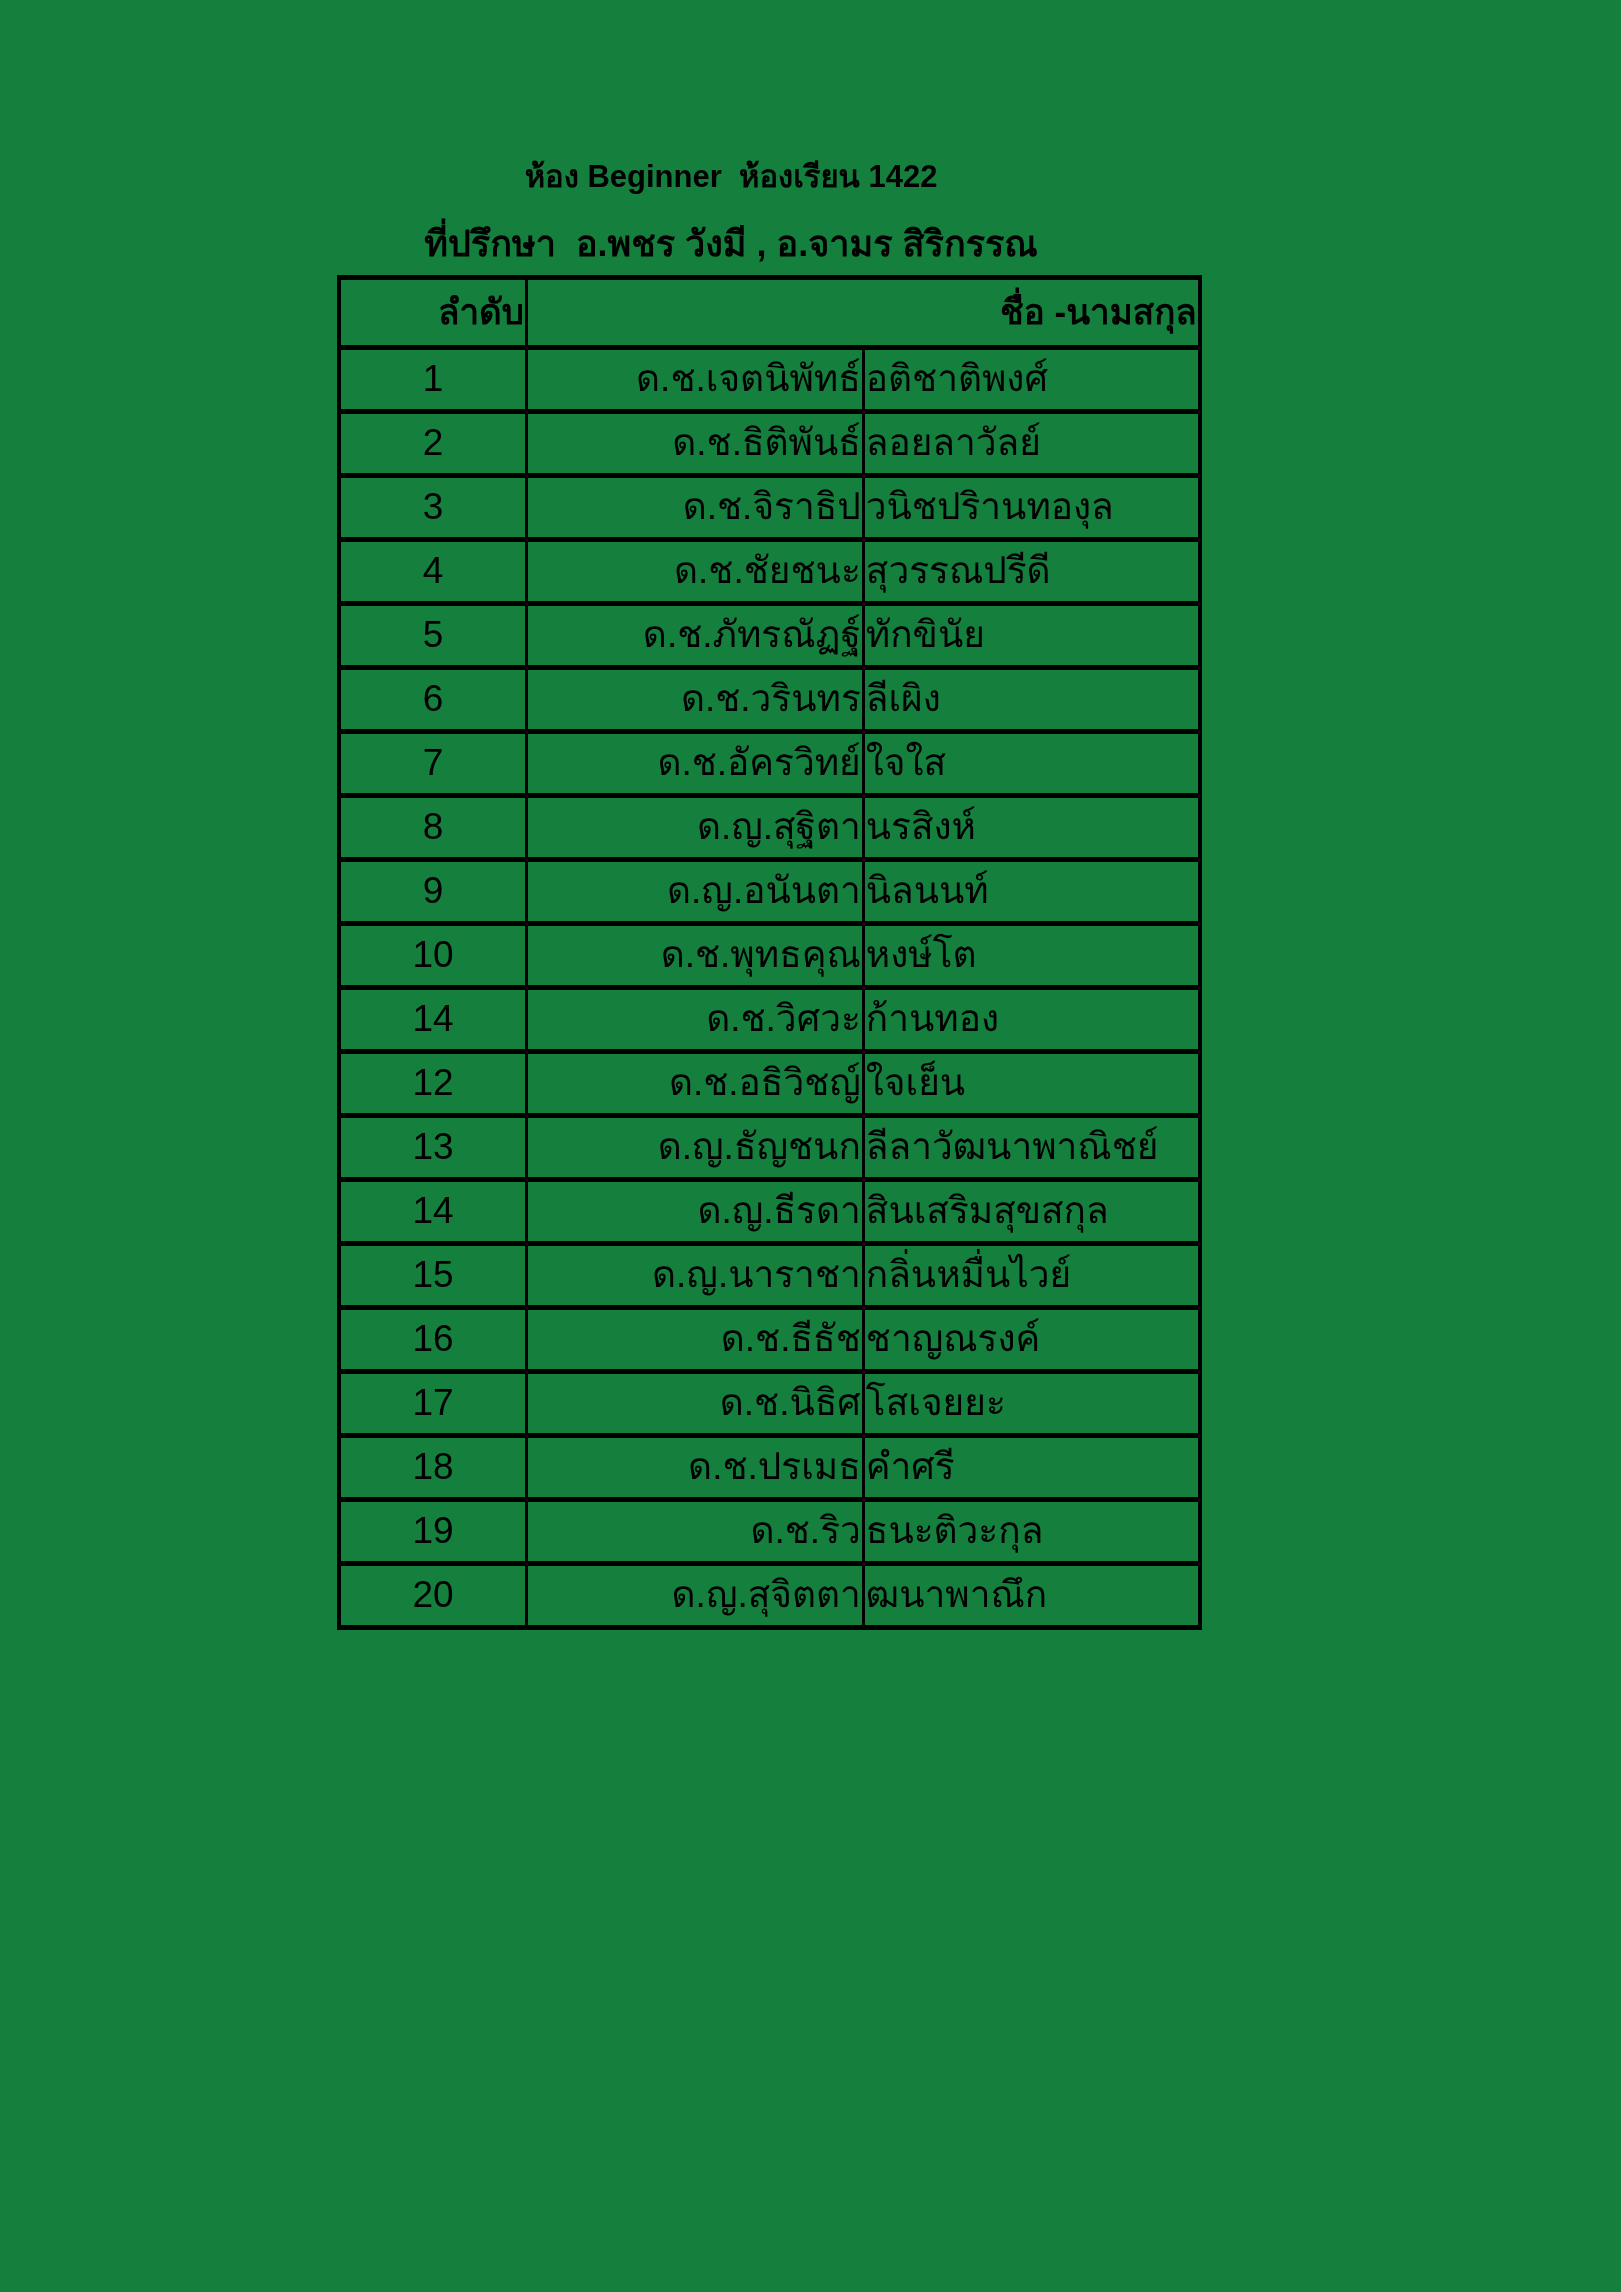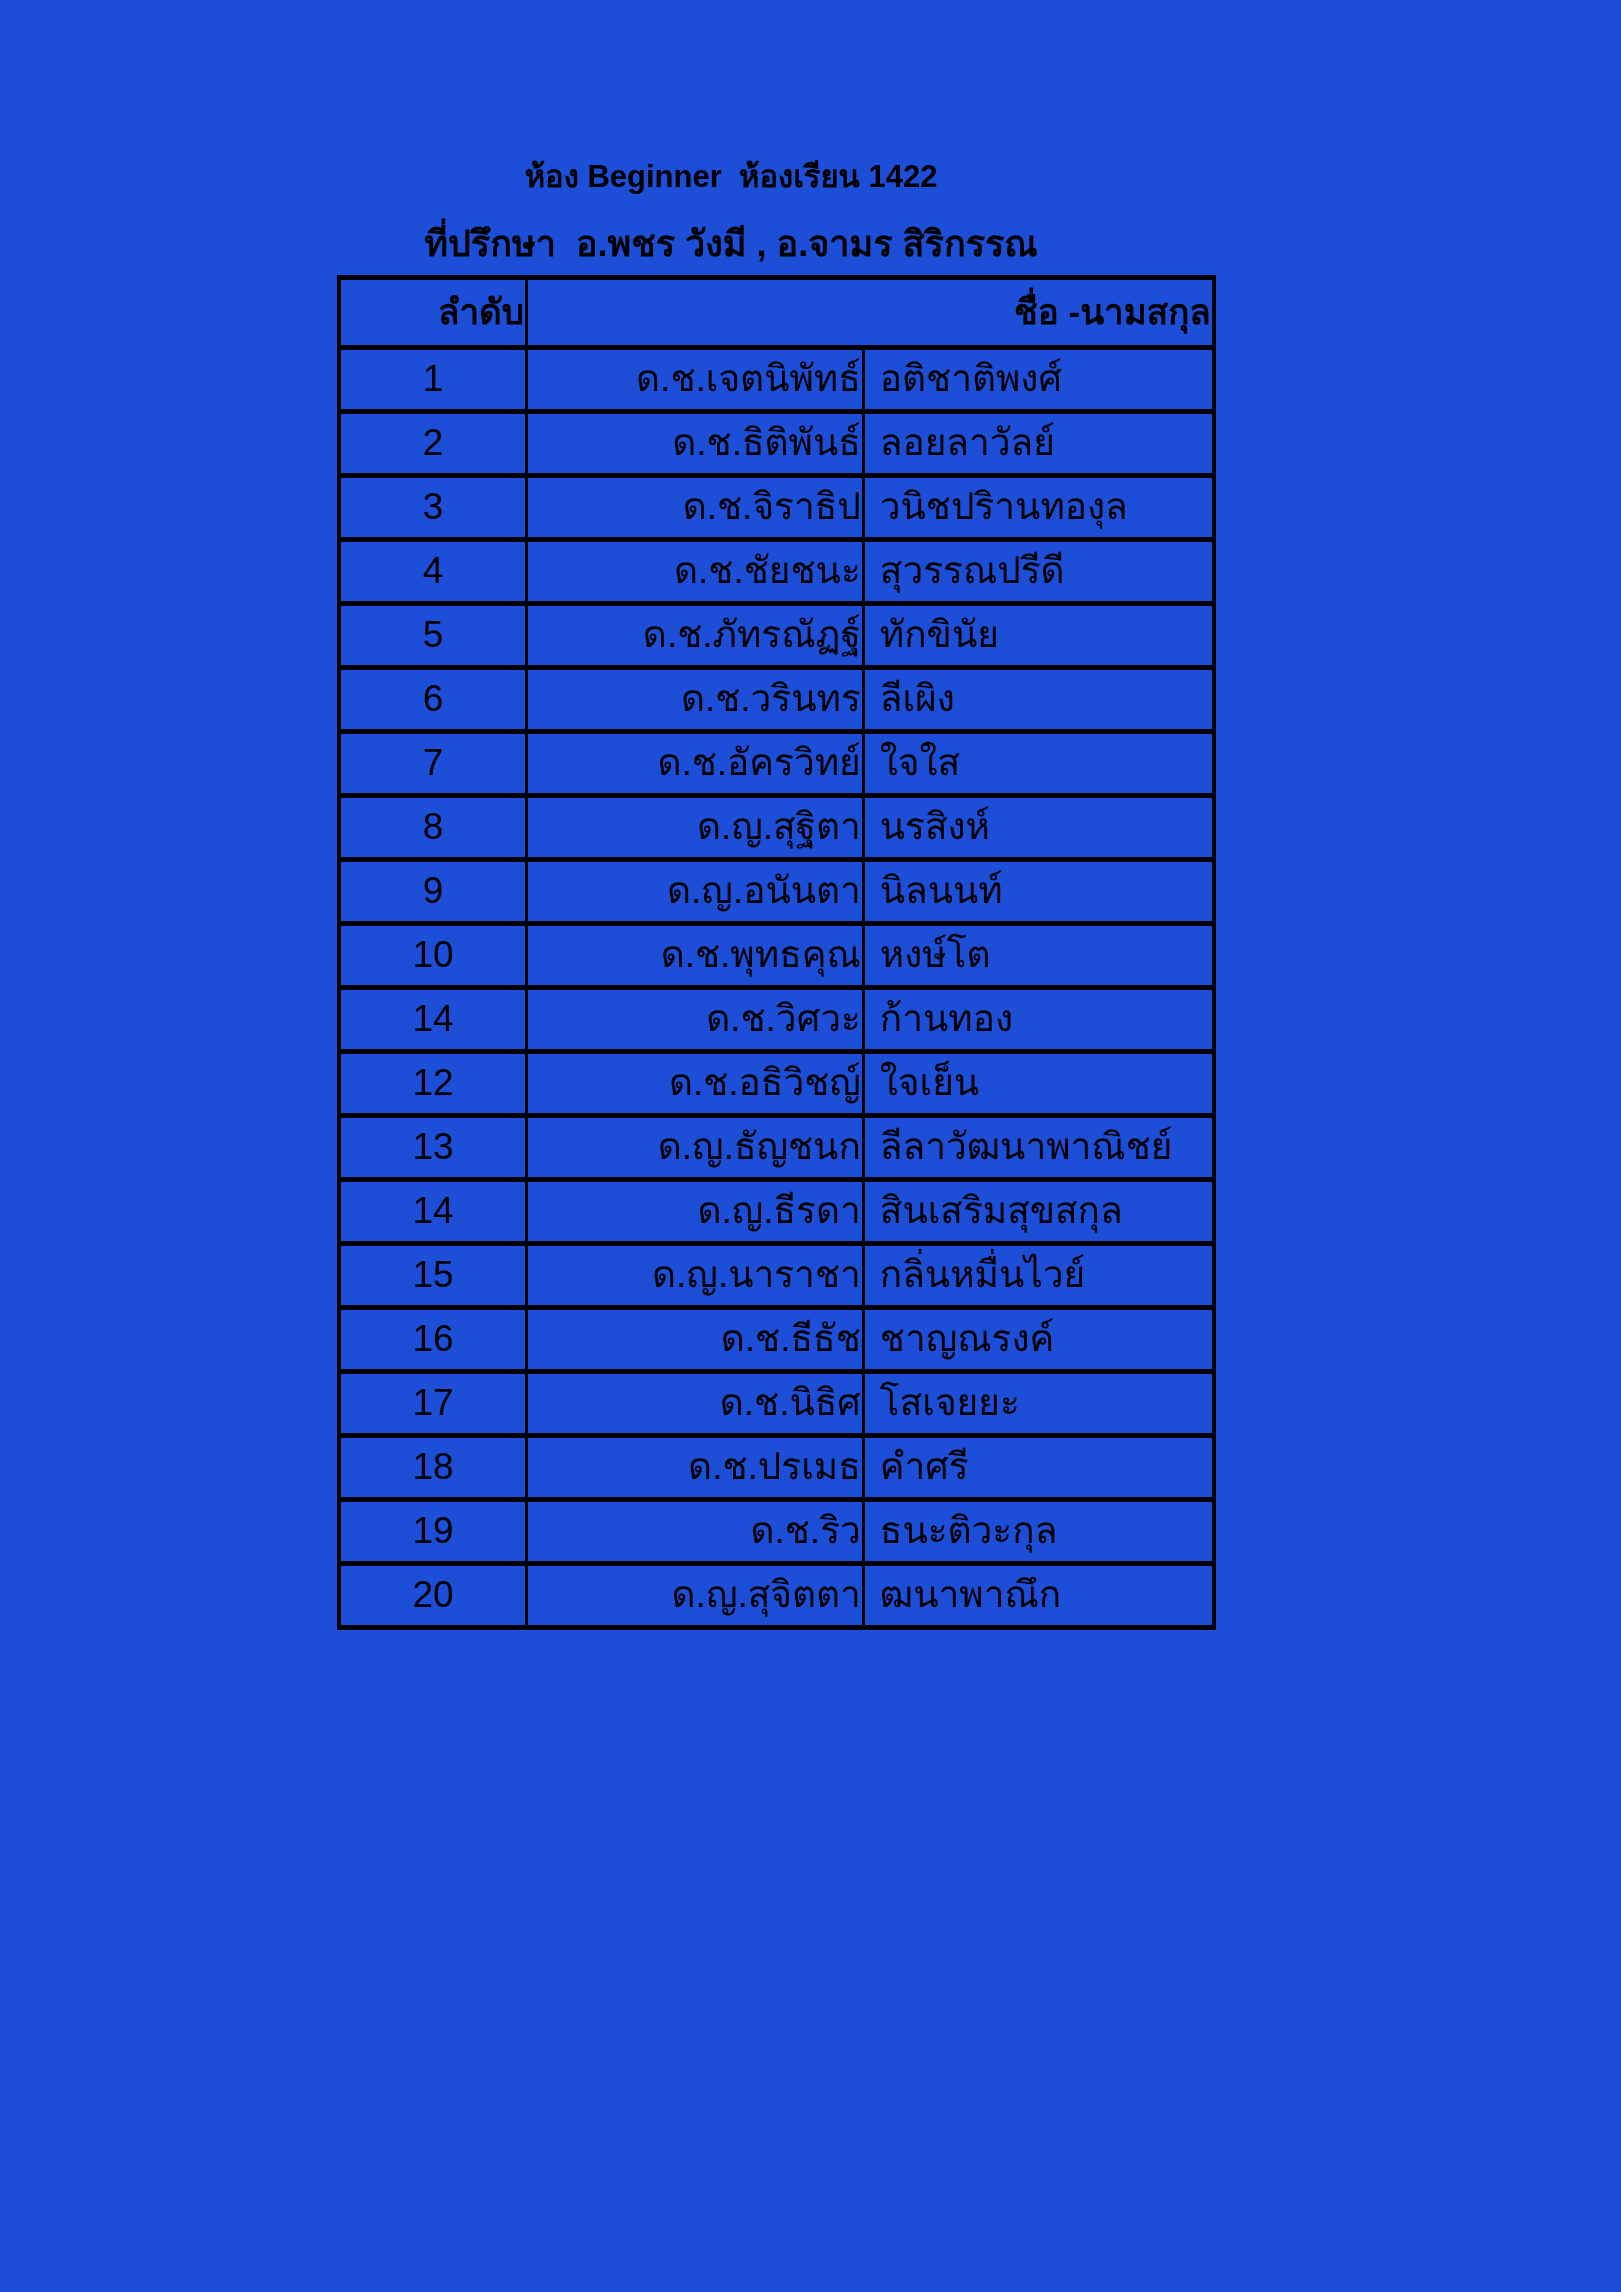--- a/index.html
+++ b/index.html
@@ -10,21 +10,21 @@
     width: 1621px;
     height: 2293px;
     background: #ffffff;
     color: #000000;
     font-family: "Liberation Sans", sans-serif;
   }
   .page {
     position: relative;
     width: 1621px;
     height: 2293px;
-    background: #1d4ed8;
+    background: #15803d;
     overflow: hidden;
   }
   .heading {
     position: absolute;
     left: 0;
     width: 1462px;
     text-align: center;
     font-weight: bold;
     white-space: pre;
     line-height: 47px;
@@ -68,21 +68,21 @@
     text-align: center;
   }
   .c-first {
     width: 325px;
     text-align: right;
     padding-left: 7.8px;
   }
   .c-last {
     width: 331px;
     text-align: left;
-    padding-left: 15px;
+    padding-left: 1px;
   }
 </style>
 </head>
 <body>
 
 <div class="page">
 
   <div class="heading title">ห้อง Beginner  ห้องเรียน 1422</div>
 
   <div class="heading subtitle">ที่ปรึกษา  อ.พชร วังมี , อ.จามร สิริกรรณ</div>

